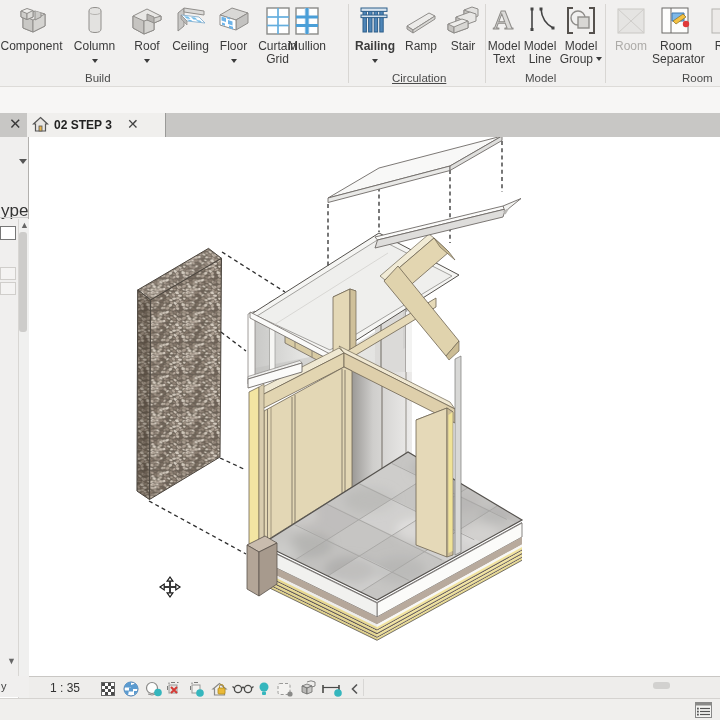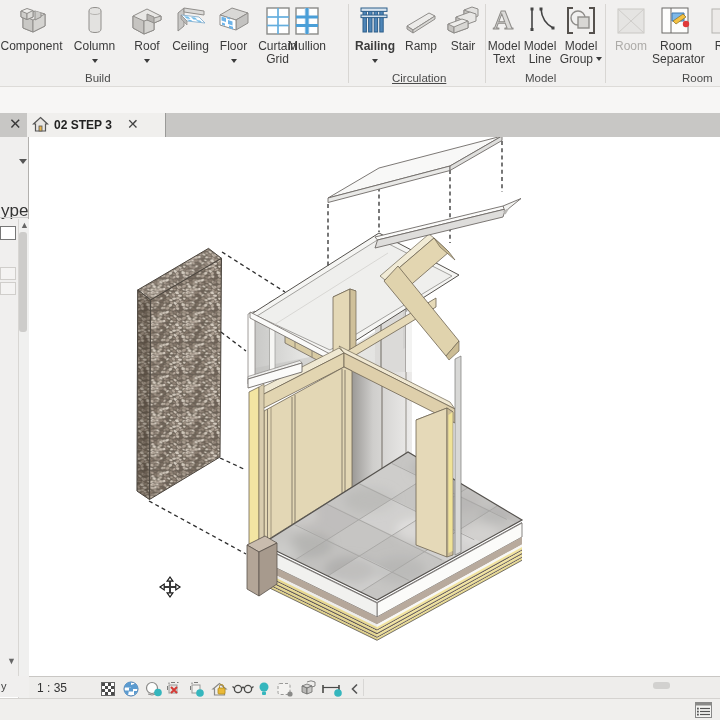--- a/index.html
+++ b/index.html
@@ -19,21 +19,21 @@
 #tab{position:absolute;left:27px;top:0px;width:118px;height:24px;background:#f0efed;border-right:1px solid #9a9a98;padding-left:20px;}
 #tab .home{position:absolute;left:5px;top:3px;}
 #tab .txt{position:absolute;left:27px;top:5px;font-size:12px;font-weight:bold;color:#222;}
 #tab .close{position:absolute;left:100px;top:3px;color:#444;font-size:14px;}
 
 #palette{position:absolute;left:0;top:137px;width:28px;height:539px;background:#f0efee;border-right:1px solid #b2b0ad;}
 
 #canvas{position:absolute;left:29px;top:137px;width:691px;height:539px;background:#fff;}
 
 #viewbar{position:absolute;left:29px;top:676px;width:691px;height:21px;background:#eeedeb;border-top:1px solid #c9c7c4;}
-#vscale{position:absolute;left:8px;top:4px;font-size:12px;color:#333;}
+#vscale{position:absolute;left:21px;top:4px;font-size:12px;color:#333;}
 #viewbar svg{position:absolute;top:3px;}
 #vthumb{position:absolute;left:624px;top:5px;width:17px;height:7px;background:#d2d1cf;border-radius:3px;}
 #pbot{position:absolute;left:0;top:676px;width:29px;height:21px;background:#f0efee;border-right:1px solid #b2b0ad;color:#444;font-size:11px;}
 
 #statusbar{position:absolute;left:0;top:698px;width:720px;height:22px;background:#f0efed;border-top:1px solid #d5d3d0;}
 #stext{position:absolute;left:0px;top:3px;font-size:12px;}
 </style>
 </head>
 <body>
 <div id="app">

